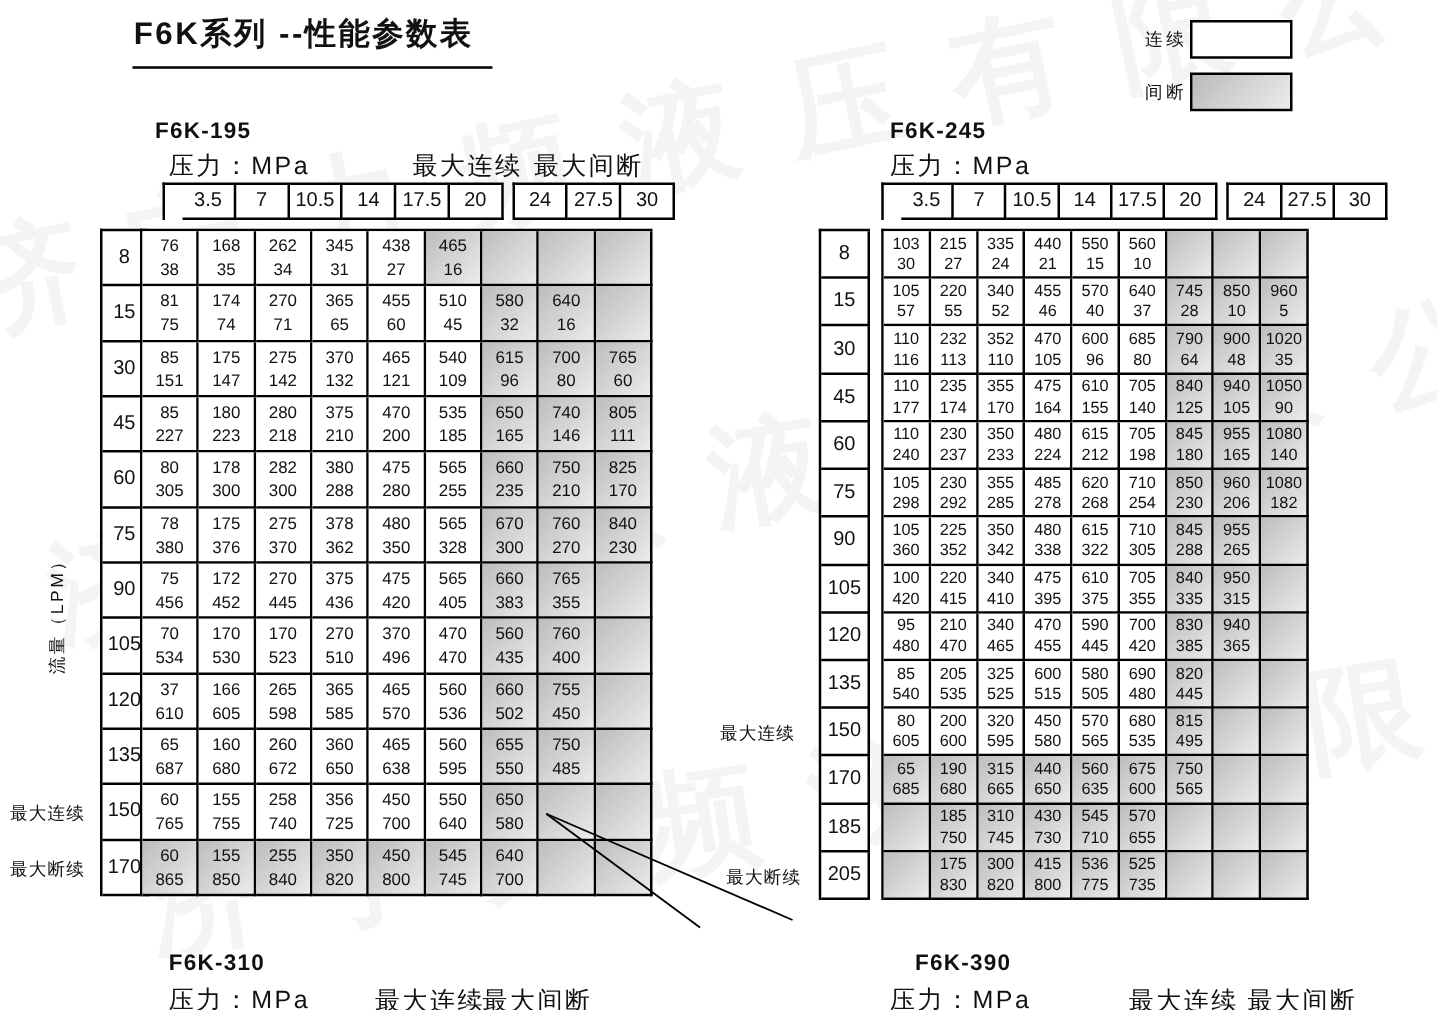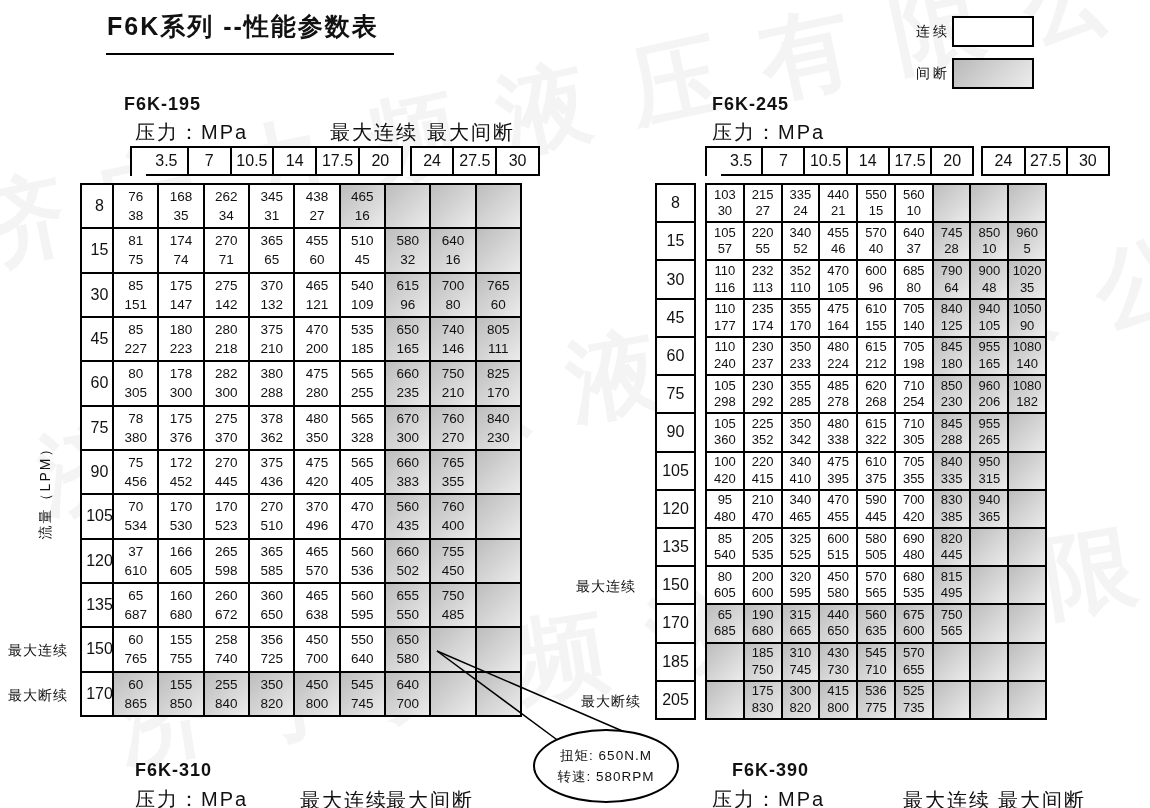--- a/index.html
+++ b/index.html
@@ -1101,24 +1101,20 @@
         </div>
       </div>
     <div class="abs side-label" id="t1-sidecont">最大连续</div>
     <div class="abs side-label" id="t1-sideint">最大断续</div>
   </div>
 
   <svg id="leader-svg">
     <line x1="437" y1="651" x2="560" y2="742" stroke="#000" stroke-width="1.5"></line>
     <line x1="437" y1="651" x2="634" y2="736" stroke="#000" stroke-width="1.5"></line>
   </svg>
-  <div class="abs" id="callout">
-    <div>扭矩: 650N.M</div>
-    <div>转速: 580RPM</div>
-  </div>
 
   <div class="abs model" id="f0-model">F6K-310</div>
   <div class="abs sub" id="f0-pressure">压力：MPa</div>
   <div class="abs sub" id="f0-maxcont">最大连续</div>
   <div class="abs sub" id="f0-maxint">最大间断</div>
   <div class="abs model" id="f1-model">F6K-390</div>
   <div class="abs sub" id="f1-pressure">压力：MPa</div>
   <div class="abs sub" id="f1-maxcont">最大连续</div>
   <div class="abs sub" id="f1-maxint">最大间断</div>
 

